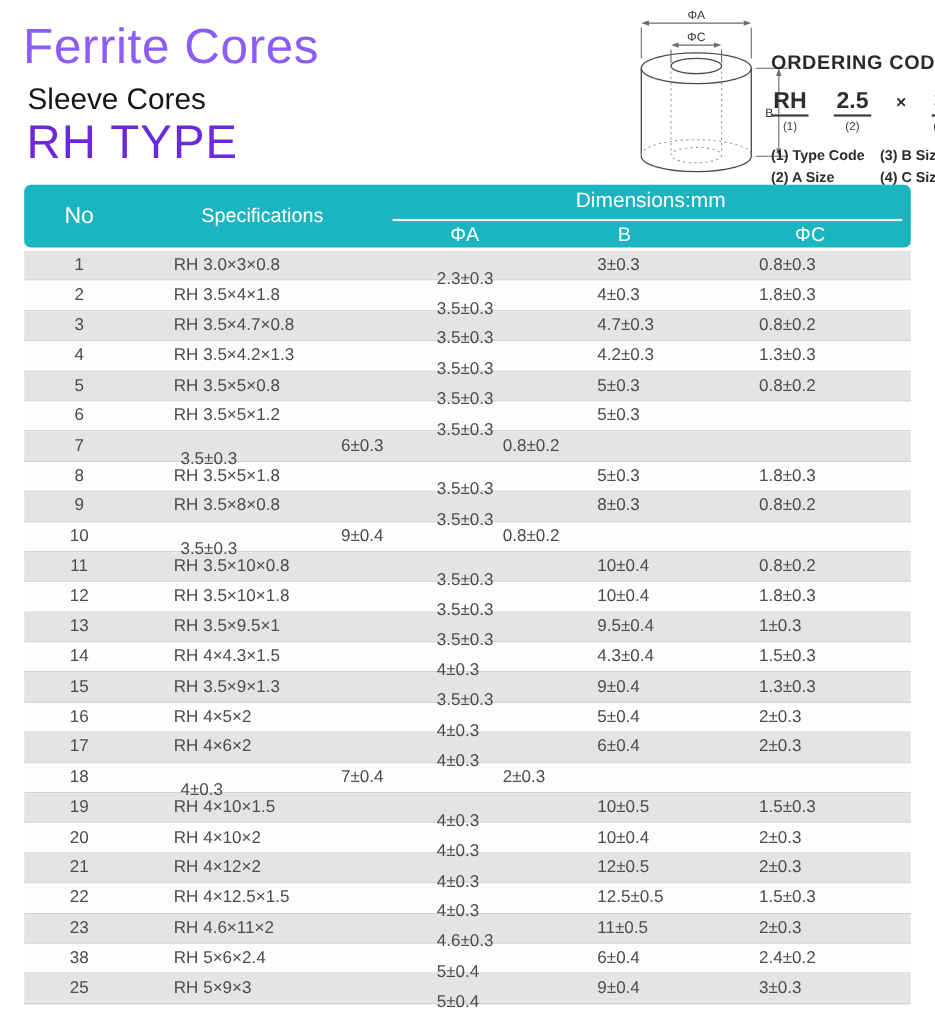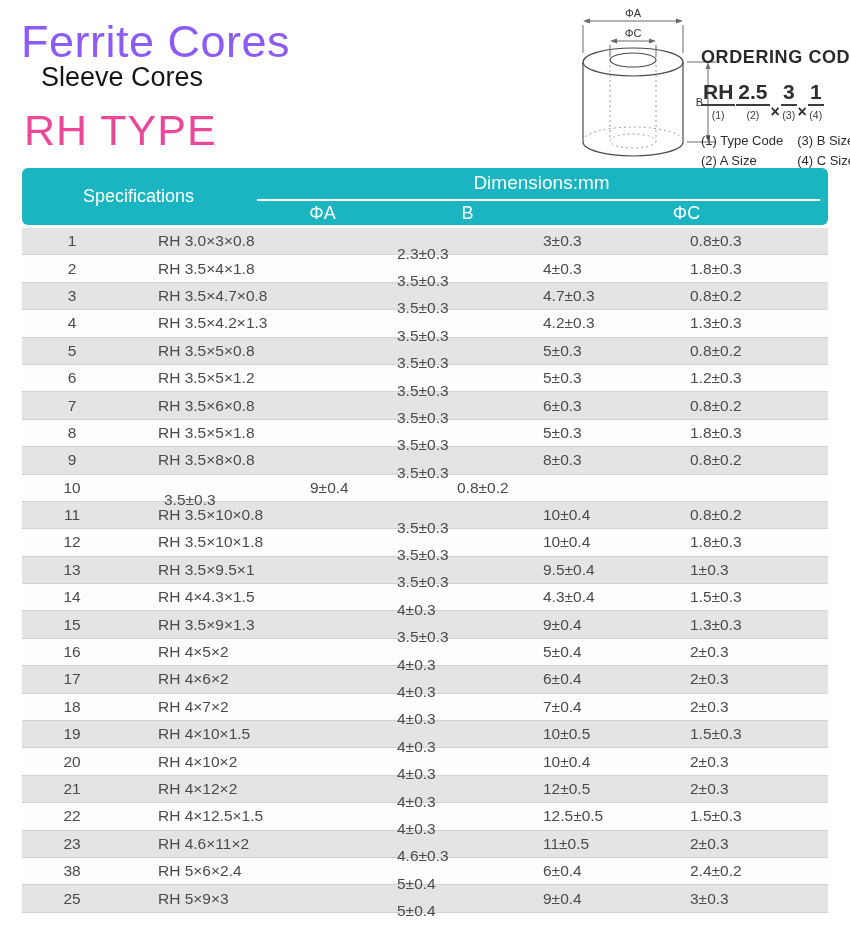--- a/index.html
+++ b/index.html
@@ -8,34 +8,34 @@
     --row-light:#fdfdfd;
     --ink:#4b4b4b;
   }
   html,body{margin:0;padding:0;}
   body{
     width:850px;height:929px;position:relative;background:#ffffff;
     font-family:"Liberation Sans", sans-serif;overflow:hidden;
   }
   
   .hdr-title{position:absolute;left:21px;top:16px;font-size:45px;color:#8b5cf6;letter-spacing:.5px;}
-  .hdr-sub{position:absolute;left:25px;top:62px;font-size:27px;color:#151515;margin-left:16px;}
-  .hdr-type{position:absolute;left:24px;top:106px;font-size:43px;color:#ec4899;letter-spacing:1px;}
+  .hdr-sub{position:absolute;left:25px;top:75px;font-size:27px;color:#151515;}
+  .hdr-type{position:absolute;left:24px;top:106px;font-size:43px;color:#6d28d9;letter-spacing:1px;}
   
   .diagram{position:absolute;left:565px;top:4px;width:155px;height:160px;}
   
   .ordering{position:absolute;left:701px;top:47px;width:148px;}
   .ordering-title{font-size:18px;font-weight:bold;color:#2a2a2a;letter-spacing:.6px;white-space:nowrap;}
-  .code-row{margin-top:13px;display:flex;align-items:flex-end;gap:1px;}
+  .code-row{margin-top:13px;display:flex;align-items:flex-start;gap:23px;}
   .code-part{display:flex;flex-direction:column;align-items:center;}
   .code-text{font-size:21px;font-weight:bold;color:#2e2e2e;border-bottom:2px solid #3d3d3d;padding:0 2px 1px;line-height:1.05;white-space:nowrap;}
   .code-idx{font-size:10.5px;color:#3a3a3a;margin-top:3px;}
   .code-sep{font-size:16px;font-weight:bold;color:#2e2e2e;margin-top:4px;}
   .legend{margin-top:12px;display:grid;grid-template-rows:repeat(2,auto);grid-auto-flow:column;
-          row-gap:5px;column-gap:14px;font-size:13px;font-weight:normal;color:#2c2c2c;white-space:nowrap;}
+          row-gap:5px;column-gap:14px;font-size:13px;font-weight:bold;color:#2c2c2c;white-space:nowrap;}
   
   .tbl-head{position:absolute;left:22px;top:168px;width:806px;height:57px;background:var(--accent);
             border-radius:6px;display:flex;color:#fff;}
   .th-no{width:100px;display:flex;align-items:center;justify-content:center;font-size:21px;}
   .th-spec{width:233px;display:flex;align-items:center;justify-content:center;font-size:18px;}
   .th-dims{flex:1;display:flex;flex-direction:column;}
   .th-dims-title{height:26px;display:flex;align-items:flex-end;justify-content:center;font-size:19px;padding-bottom:4px;}
   .th-dims-rule{border-top:2px solid #ffffff;margin:1px 8px 0 2px;}
   .th-sub{flex:1;display:flex;align-items:center;font-size:18px;}
   .th-a{width:135px;text-align:center;}
@@ -124,20 +124,21 @@
     </div>
   <div class="legend">
       <span>(1) Type Code</span>
       <span>(2) A Size</span>
       <span>(3) B Size</span>
       <span>(4) C Size</span>
     </div>
 </div>
 
 <div class="tbl-head">
+  <div class="th-no">No</div>
   <div class="th-spec">Specifications</div>
   <div class="th-dims">
     <div class="th-dims-title">Dimensions:mm</div>
     <div class="th-dims-rule"></div>
     <div class="th-sub">
       <div class="th-a">ΦA</div>
       <div class="th-b">B</div>
       <div class="th-c">ΦC</div>
     </div>
   </div>
@@ -182,26 +183,24 @@
     <div class="c-a">3.5±0.3</div>
     <div class="c-b">5±0.3</div>
     <div class="c-c">0.8±0.2</div>
   </div>
 
   <div class="row">
     <div class="c-no">6</div>
     <div class="c-spec">RH 3.5×5×1.2</div>
     <div class="c-a">3.5±0.3</div>
     <div class="c-b">5±0.3</div>
-    <div class="c-c">1.2±0.3</div>
   </div>
 
   <div class="row">
     <div class="c-no">7</div>
-    <div class="c-spec">RH 3.5×6×0.8</div>
     <div class="c-a">3.5±0.3</div>
     <div class="c-b">6±0.3</div>
     <div class="c-c">0.8±0.2</div>
   </div>
 
   <div class="row">
     <div class="c-no">8</div>
     <div class="c-spec">RH 3.5×5×1.8</div>
     <div class="c-a">3.5±0.3</div>
     <div class="c-b">5±0.3</div>
@@ -274,21 +273,20 @@
   <div class="row">
     <div class="c-no">17</div>
     <div class="c-spec">RH 4×6×2</div>
     <div class="c-a">4±0.3</div>
     <div class="c-b">6±0.4</div>
     <div class="c-c">2±0.3</div>
   </div>
 
   <div class="row">
     <div class="c-no">18</div>
-    <div class="c-spec">RH 4×7×2</div>
     <div class="c-a">4±0.3</div>
     <div class="c-b">7±0.4</div>
     <div class="c-c">2±0.3</div>
   </div>
 
   <div class="row">
     <div class="c-no">19</div>
     <div class="c-spec">RH 4×10×1.5</div>
     <div class="c-a">4±0.3</div>
     <div class="c-b">10±0.5</div>

